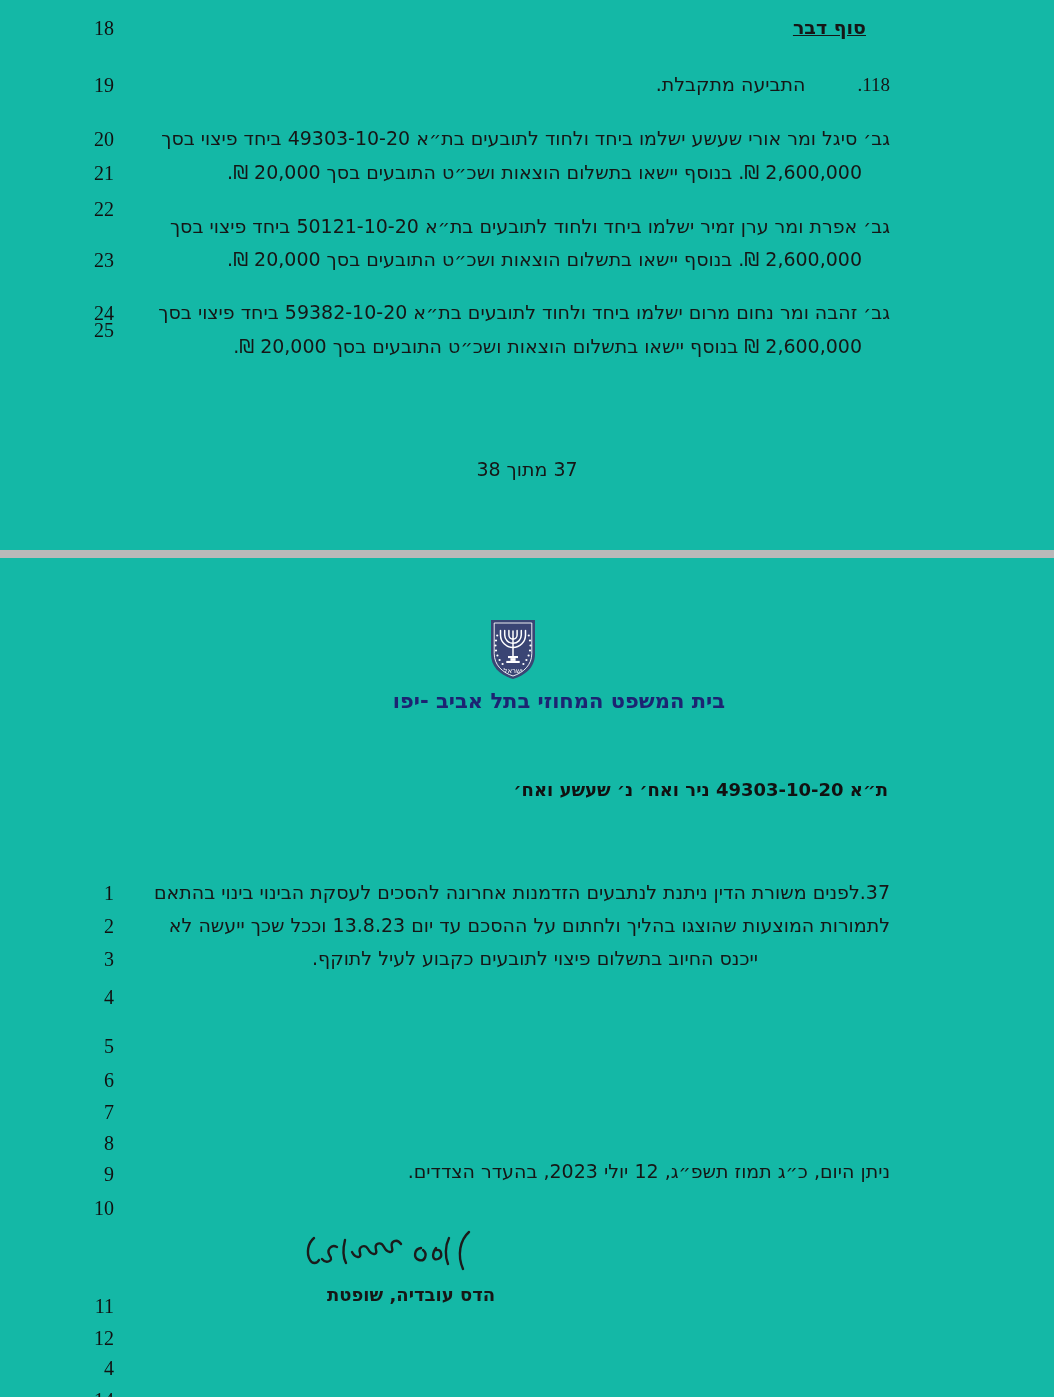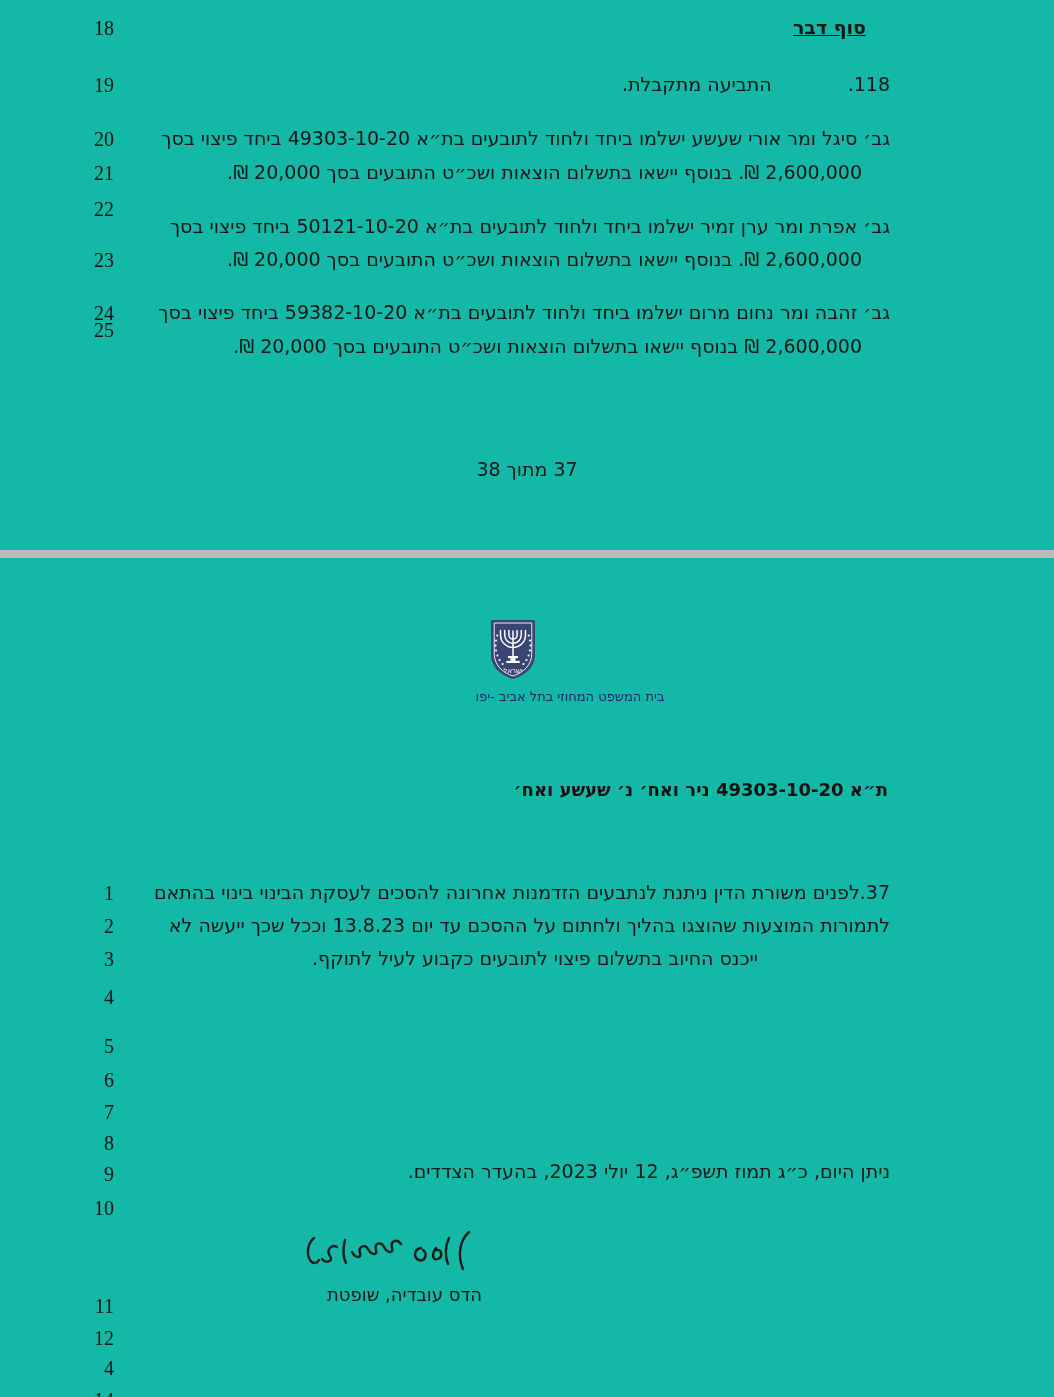--- a/index.html
+++ b/index.html
@@ -12,38 +12,38 @@
     font-family:"Liberation Serif","DejaVu Serif",serif;
     font-size:20px;line-height:24px;color:#111;
   }
   .hline{
     position:absolute;right:164px;direction:rtl;white-space:nowrap;
     font-size:19px;line-height:26px;color:#161616;
   }
   .ind2{right:192px;}
   .b{font-weight:bold;}
   .u{text-decoration:underline;}
-  .num118{margin-left:76px;}
+  .num118{margin-left:52px;font-family:Liberation Serif, serif;}
   .num37{}
   .footer-row{
     position:absolute;left:0;right:0;top:458px;text-align:center;direction:rtl;
     font-size:19px;color:#161616;
   }
   .divider{position:absolute;left:0;top:550px;width:1054px;height:8px;background:#b9b9b9;}
   .court-title{
     position:absolute;left:415px;top:689px;width:310px;text-align:center;direction:rtl;
-    white-space:nowrap;font-weight:normal;font-size:13px;color:#1c2472;
+    white-space:nowrap;font-weight:bold;font-size:21px;color:#1c2472;
   }
   .case-title{position:absolute;right:166px;top:779px;direction:rtl;white-space:nowrap;
     font-weight:bold;font-size:18px;color:#111;}
   .p37l3{right:296px;}
   .date-row{top:1158px;}
   .judge{
     position:absolute;left:327px;top:1284px;direction:rtl;white-space:nowrap;
-    font-size:18px;color:#161616;
+    font-size:18px;color:#161616;font-weight:bold;
   }
   .emblem{position:absolute;left:488px;top:618px;}
   .signature{position:absolute;left:297px;top:1227px;}
 </style>
 </head>
 <body>
 
 <div class="page">
 
   <section>

